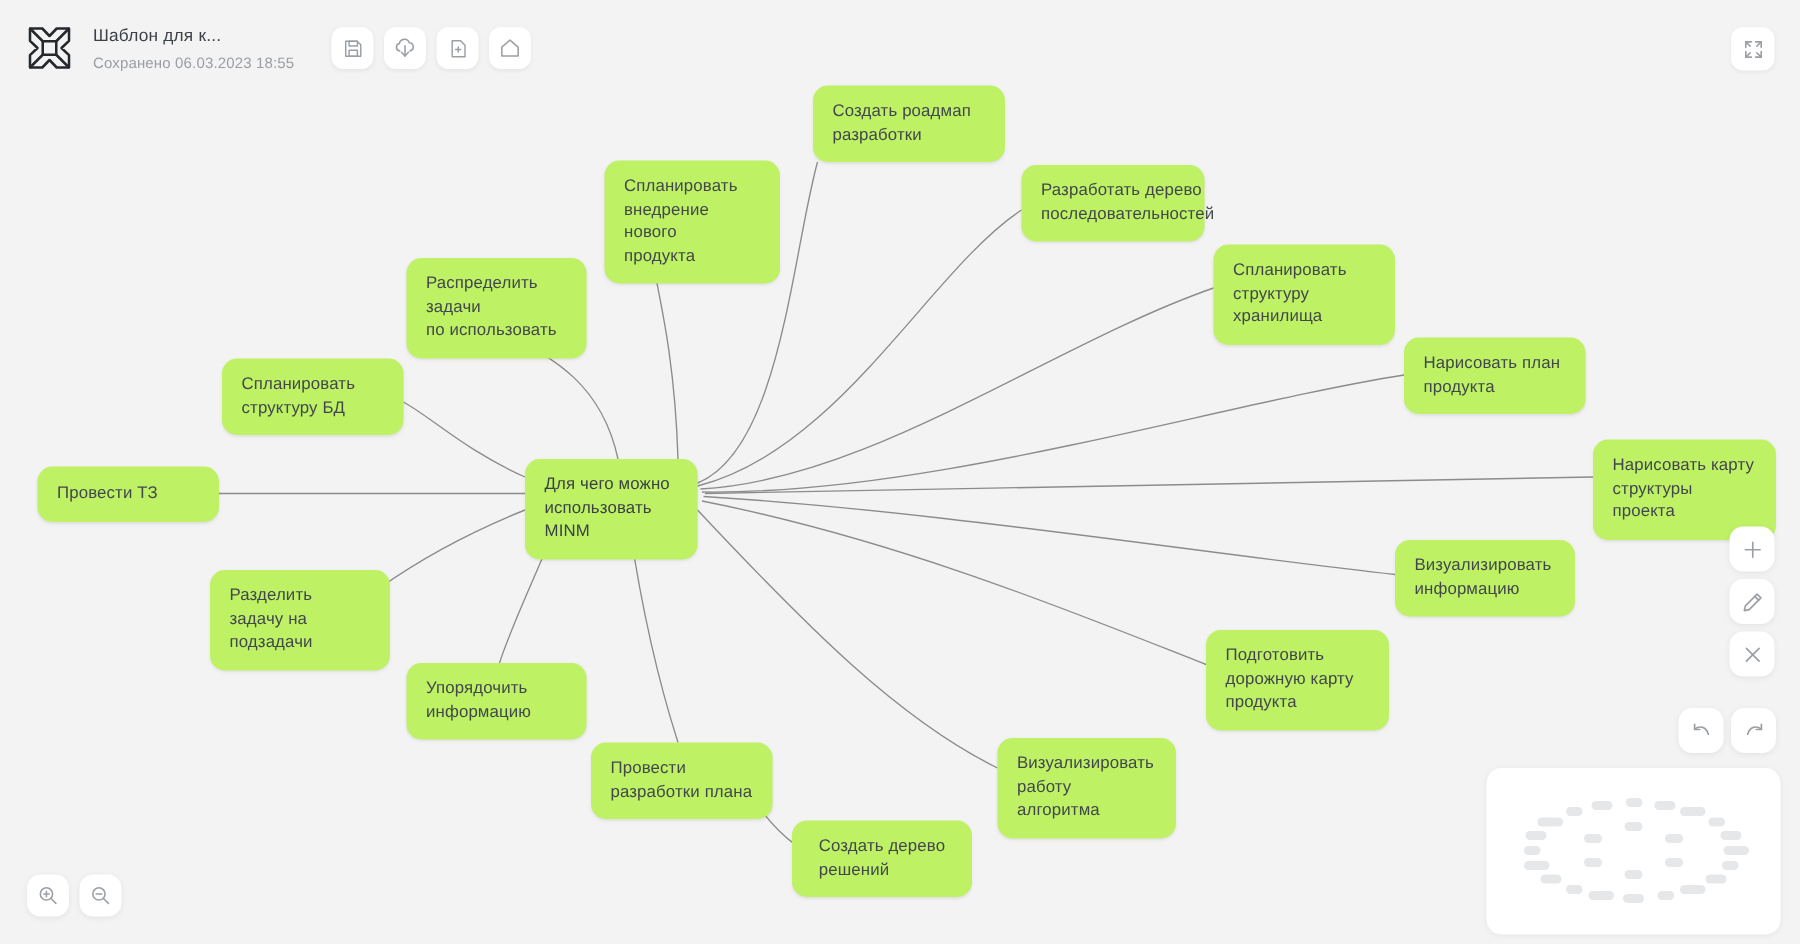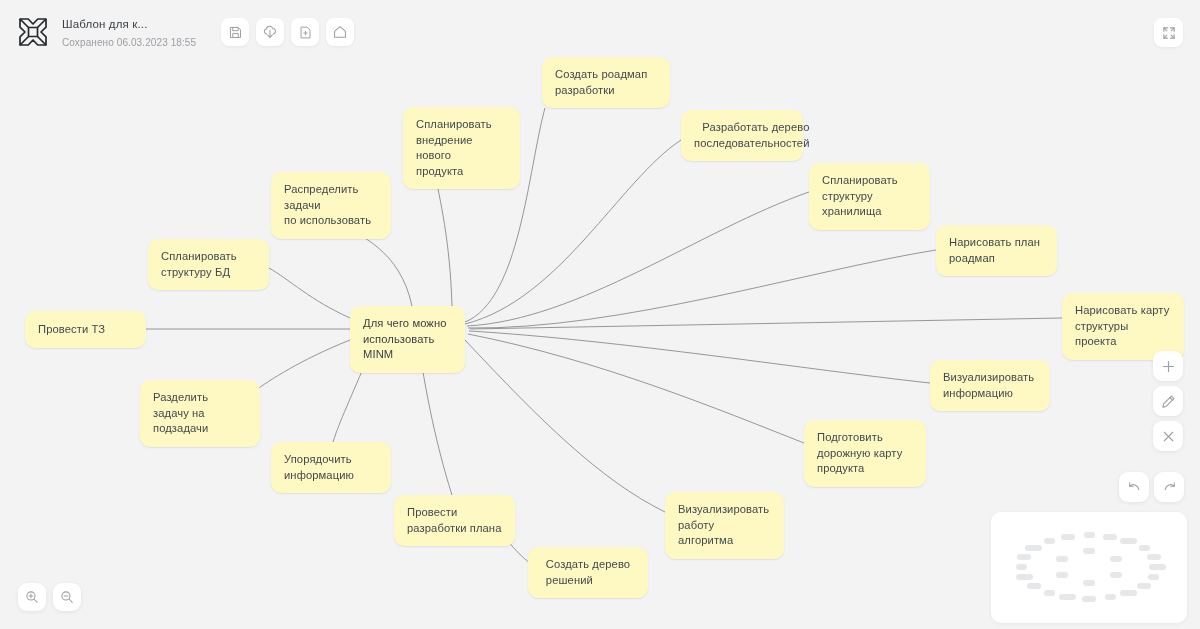--- a/index.html
+++ b/index.html
@@ -31,21 +31,21 @@
   #canvas-svg path {
     fill: none;
     stroke: #8b8b8b;
     stroke-width: 0.9;
   }
 
   
   .node {
     position: absolute;
     box-sizing: border-box;
-    background: #fef9c3;
+    background: #bef264;
     border-radius: 10px;
     box-shadow: 0 1px 3px rgba(0,0,0,0.055), 0 1px 1px rgba(0,0,0,0.03);
     color: #42474d;
     font-size: 11.2px;
     line-height: 15.5px;
     letter-spacing: 0.1px;
     padding: 10px 13px;
     display: flex;
     align-items: center;
     cursor: default;
@@ -182,28 +182,28 @@
     </svg>
 
   <div id="node-layer">
       <div class="node central" style="left: 350px; top: 306px; width: 115px; min-height: 47px;"><span>Для чего можно
 использовать MINM</span></div>
       <div class="node" style="left: 542px; top: 57px; width: 128px; min-height: 48px;"><span>Создать роадмап
 разработки</span></div>
       <div class="node" style="left: 403px; top: 107px; width: 117px; min-height: 62px;"><span>Спланировать
 внедрение нового
 продукта</span></div>
-      <div class="node" style="left: 681px; top: 110px; width: 122px; min-height: 48px; text-align: right;"><span>Разработать дерево
+      <div class="node" style="left: 681px; top: 110px; width: 122px; min-height: 48px;"><span>Разработать дерево
 последовательностей</span></div>
       <div class="node" style="left: 809px; top: 163px; width: 121px; min-height: 48px;"><span>Спланировать
 структуру хранилища</span></div>
       <div class="node" style="left: 271px; top: 172px; width: 120px; min-height: 48px;"><span>Распределить задачи
 по использовать</span></div>
       <div class="node" style="left: 936px; top: 225px; width: 121px; min-height: 46px;"><span>Нарисовать план
-роадмап</span></div>
+продукта</span></div>
       <div class="node" style="left: 148px; top: 239px; width: 121px; min-height: 46px;"><span>Спланировать
 структуру БД</span></div>
       <div class="node" style="left: 1062px; top: 293px; width: 122px; min-height: 48px;"><span>Нарисовать карту
 структуры проекта</span></div>
       <div class="node" style="left: 25px; top: 311px; width: 121px; min-height: 37px;"><span>Провести ТЗ</span></div>
       <div class="node" style="left: 930px; top: 360px; width: 120px; min-height: 46px;"><span>Визуализировать
 информацию</span></div>
       <div class="node" style="left: 140px; top: 380px; width: 120px; min-height: 46px;"><span>Разделить задачу на
 подзадачи</span></div>
       <div class="node" style="left: 804px; top: 420px; width: 122px; min-height: 57px;"><span>Подготовить

